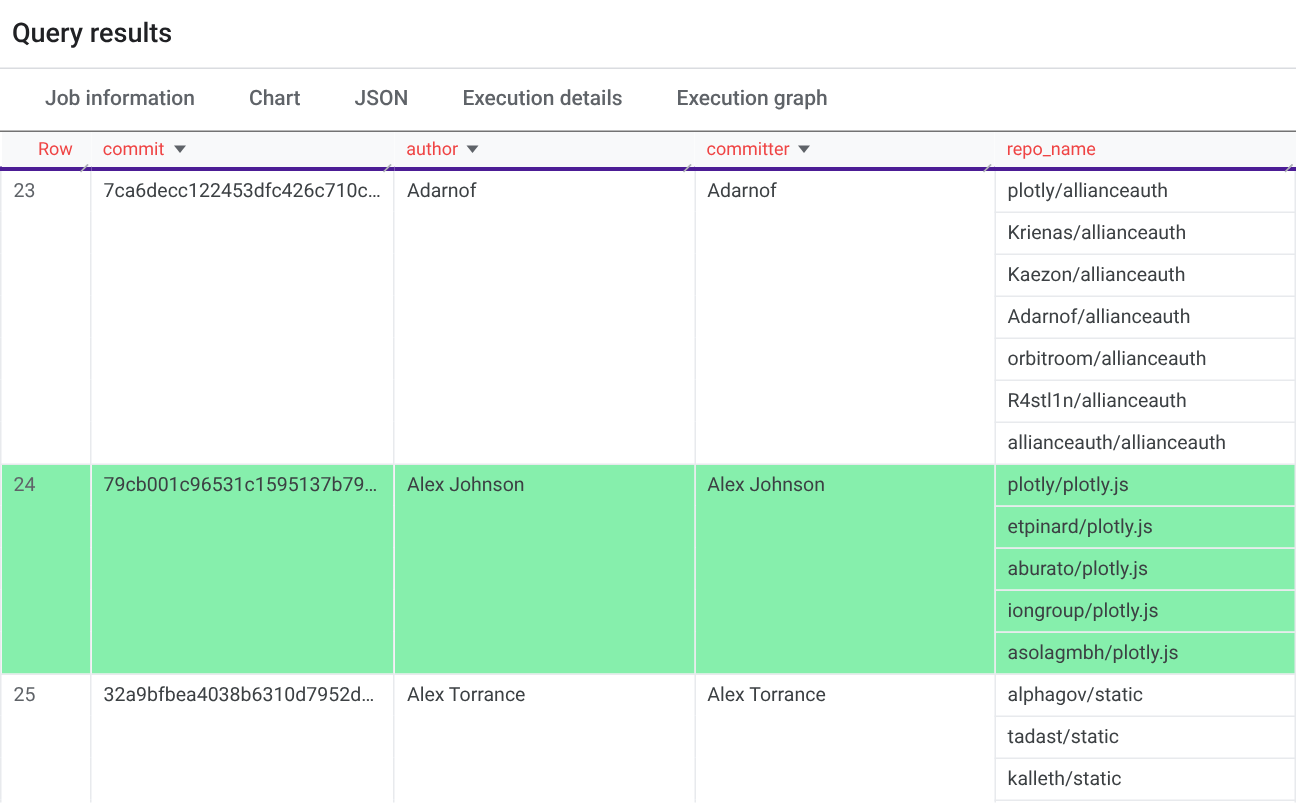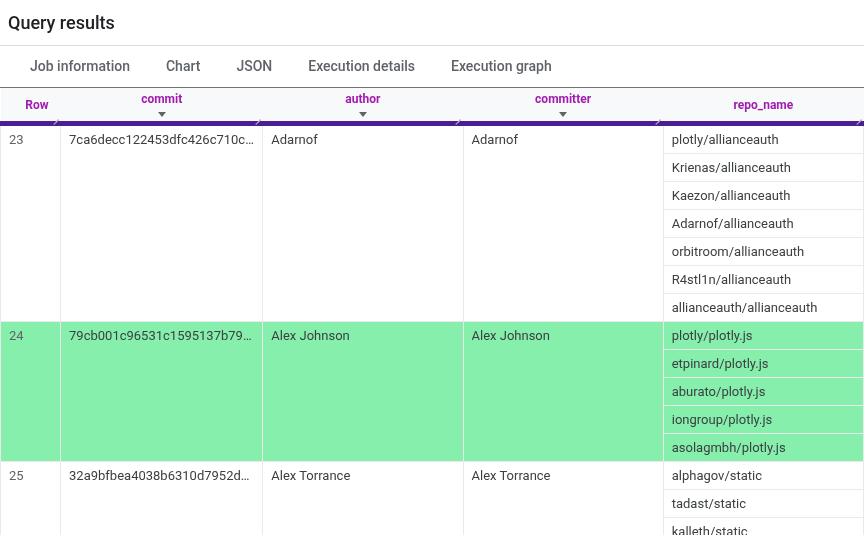--- a/index.html
+++ b/index.html
@@ -46,31 +46,31 @@
     min-width: 864px;
     table-layout: fixed;
   }
   col.c-row   { width: 60px; }
   col.c-commit{ width: 202px; }
   col.c-author{ width: 200px; }
   col.c-committer{ width: 200px; }
   col.c-repo  { width: 200px; }
   thead th {
     background: #f8f9fa;
-    font-weight: 700;
+    font-weight: 400;
     font-size: 12px;
-    color: #a21caf;
+    color: #ef4444;
     text-align: left;
     padding: 4px 8px;
-    border-bottom: 5px solid #4c1d95;
+    border-bottom: 3px solid #4c1d95;
     height: 24px;
     position: relative;
   }
   thead th.row-head { text-align: right; padding-right: 12px; }
-  .th-inner { display:flex; align-items:center; gap:6px;flex-direction:column; }
+  .th-inner { display:flex; align-items:center; gap:6px; }
   .drop-icon {
     display:inline-block;
     width:0; height:0;
     border-left:4px solid transparent;
     border-right:4px solid transparent;
     border-top:5px solid #5f6368;
     vertical-align: middle;
   }
   .resize-handle {
     position:absolute;

